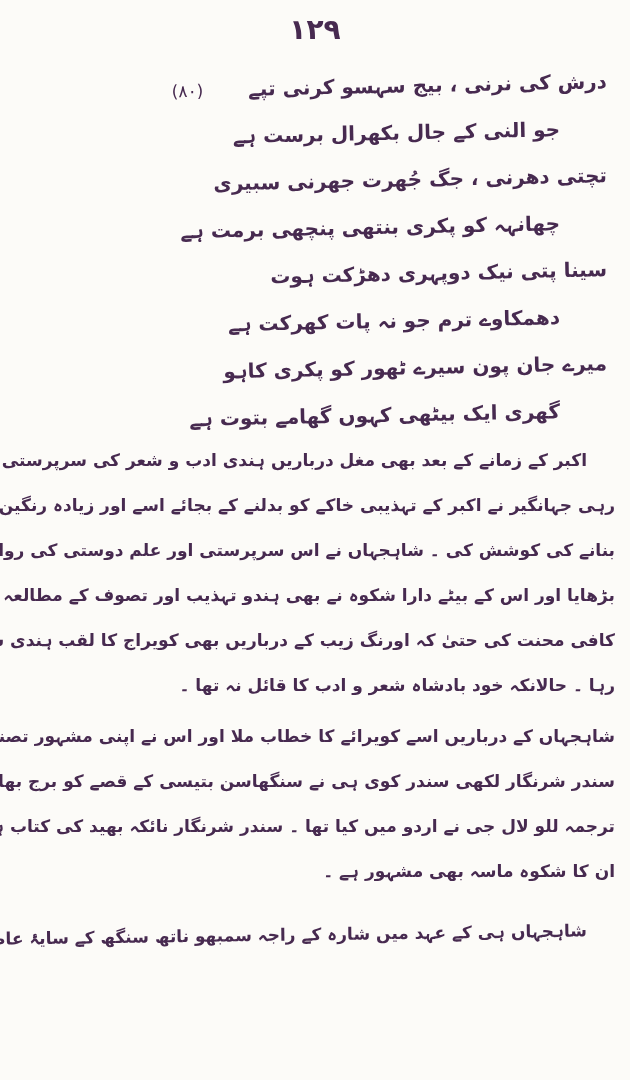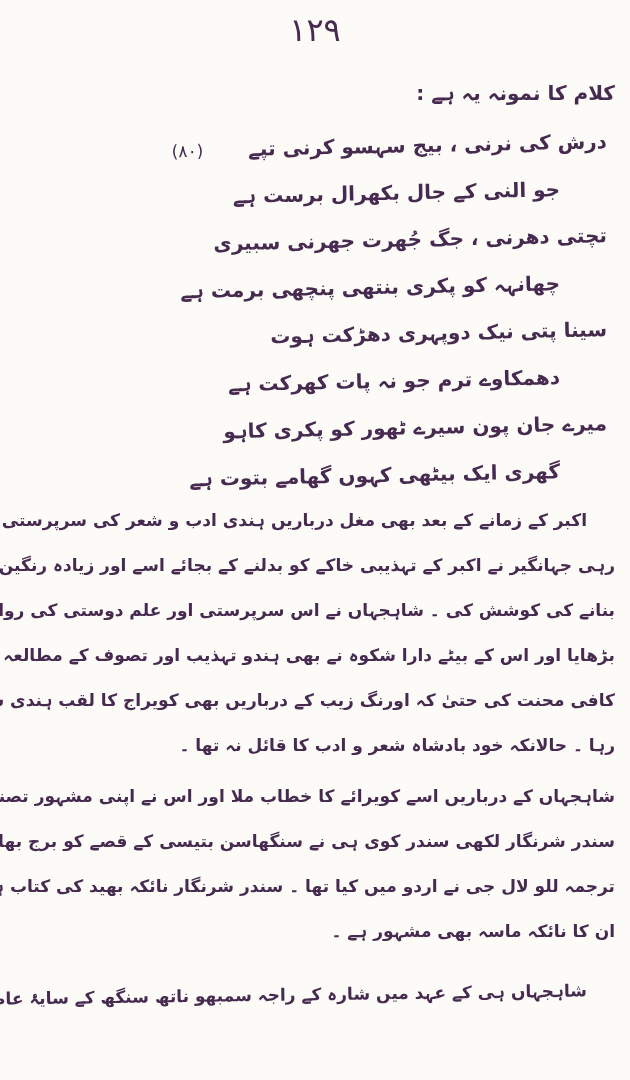--- a/index.html
+++ b/index.html
@@ -9,24 +9,25 @@
     background:var(--paper,#fcfbf8);
     font-family:"DejaVu Sans",sans-serif;
     color:var(--ink,#472a50);
     direction:rtl;
     overflow:hidden;
     box-sizing:border-box;
     padding:12px 15px 0 15px;
   }
   .page-number{
     text-align:center;
-    font-size:32px;
+    font-size:28px;
     letter-spacing:2px;
     height:40px;
     line-height:36px;
+    font-weight:bold;
   }
   .heading{
     margin-top:22px;
     text-align:right;
     font-size:20px;
     font-weight:bold;
     height:38px;
     line-height:38px;
     white-space:nowrap;
   }
@@ -63,21 +64,20 @@
   .para.p3{margin-top:14px;}
   .para.p3 .para-line{transform:rotate(-0.8deg);transform-origin:right center;}
 </style>
 </head>
 <body>
 
 <div class="page">
 
   <div class="page-number">۱۲۹</div>
 
-  <div class="heading">کلام کا نمونہ یہ ہے :</div>
 
   <div class="poem">
     <div class="verse-row odd">
       <span>درش کی نرنی ، بیج سہسو کرنی تپے</span>
       <span class="poem-number">(۸۰)</span>
     </div>
     <div class="verse-row even">
       <span>جو النی کے جال بکھرال برست ہے</span>
     </div>
     <div class="verse-row odd">
@@ -106,20 +106,20 @@
     <div class="para-line">بنانے کی کوشش کی ۔ شاہجہاں نے اس سرپرستی اور علم دوستی کی روایت کو آگے</div>
     <div class="para-line">بڑھایا اور اس کے بیٹے دارا شکوہ نے بھی ہندو تہذیب اور تصوف کے مطالعہ میں</div>
     <div class="para-line">کافی محنت کی حتیٰ کہ اورنگ زیب کے درباریں بھی کویراج کا لقب ہندی شعرا کو دیا جاتا</div>
     <div class="para-line">رہا ۔ حالانکہ خود بادشاہ شعر و ادب کا قائل نہ تھا ۔</div>
   </div>
 
   <div class="para p2">
     <div class="para-line">شاہجہاں کے درباریں اسے کویرائے کا خطاب ملا اور اس نے اپنی مشہور تصنیف</div>
     <div class="para-line">سندر شرنگار لکھی سندر کوی ہی نے سنگھاسن بتیسی کے قصے کو برج بھاشا میں منتقل کیا ہے جس کا</div>
     <div class="para-line">ترجمہ للو لال جی نے اردو میں کیا تھا ۔ سندر شرنگار نائکہ بھید کی کتاب ہے ۔ اس کے علاوہ</div>
-    <div class="para-line">ان کا نائکہ ماسہ بھی مشہور ہے ۔</div>
+    <div class="para-line">ان کا شکوہ ماسہ بھی مشہور ہے ۔</div>
   </div>
 
   <div class="para p3">
     <div class="para-line indent">شاہجہاں ہی کے عہد میں شارہ کے راجہ سمبھو ناتھ سنگھ کے سایۂ عاطفت میں متی رام</div>
   </div>
 
 </div>
 
 </body></html>

